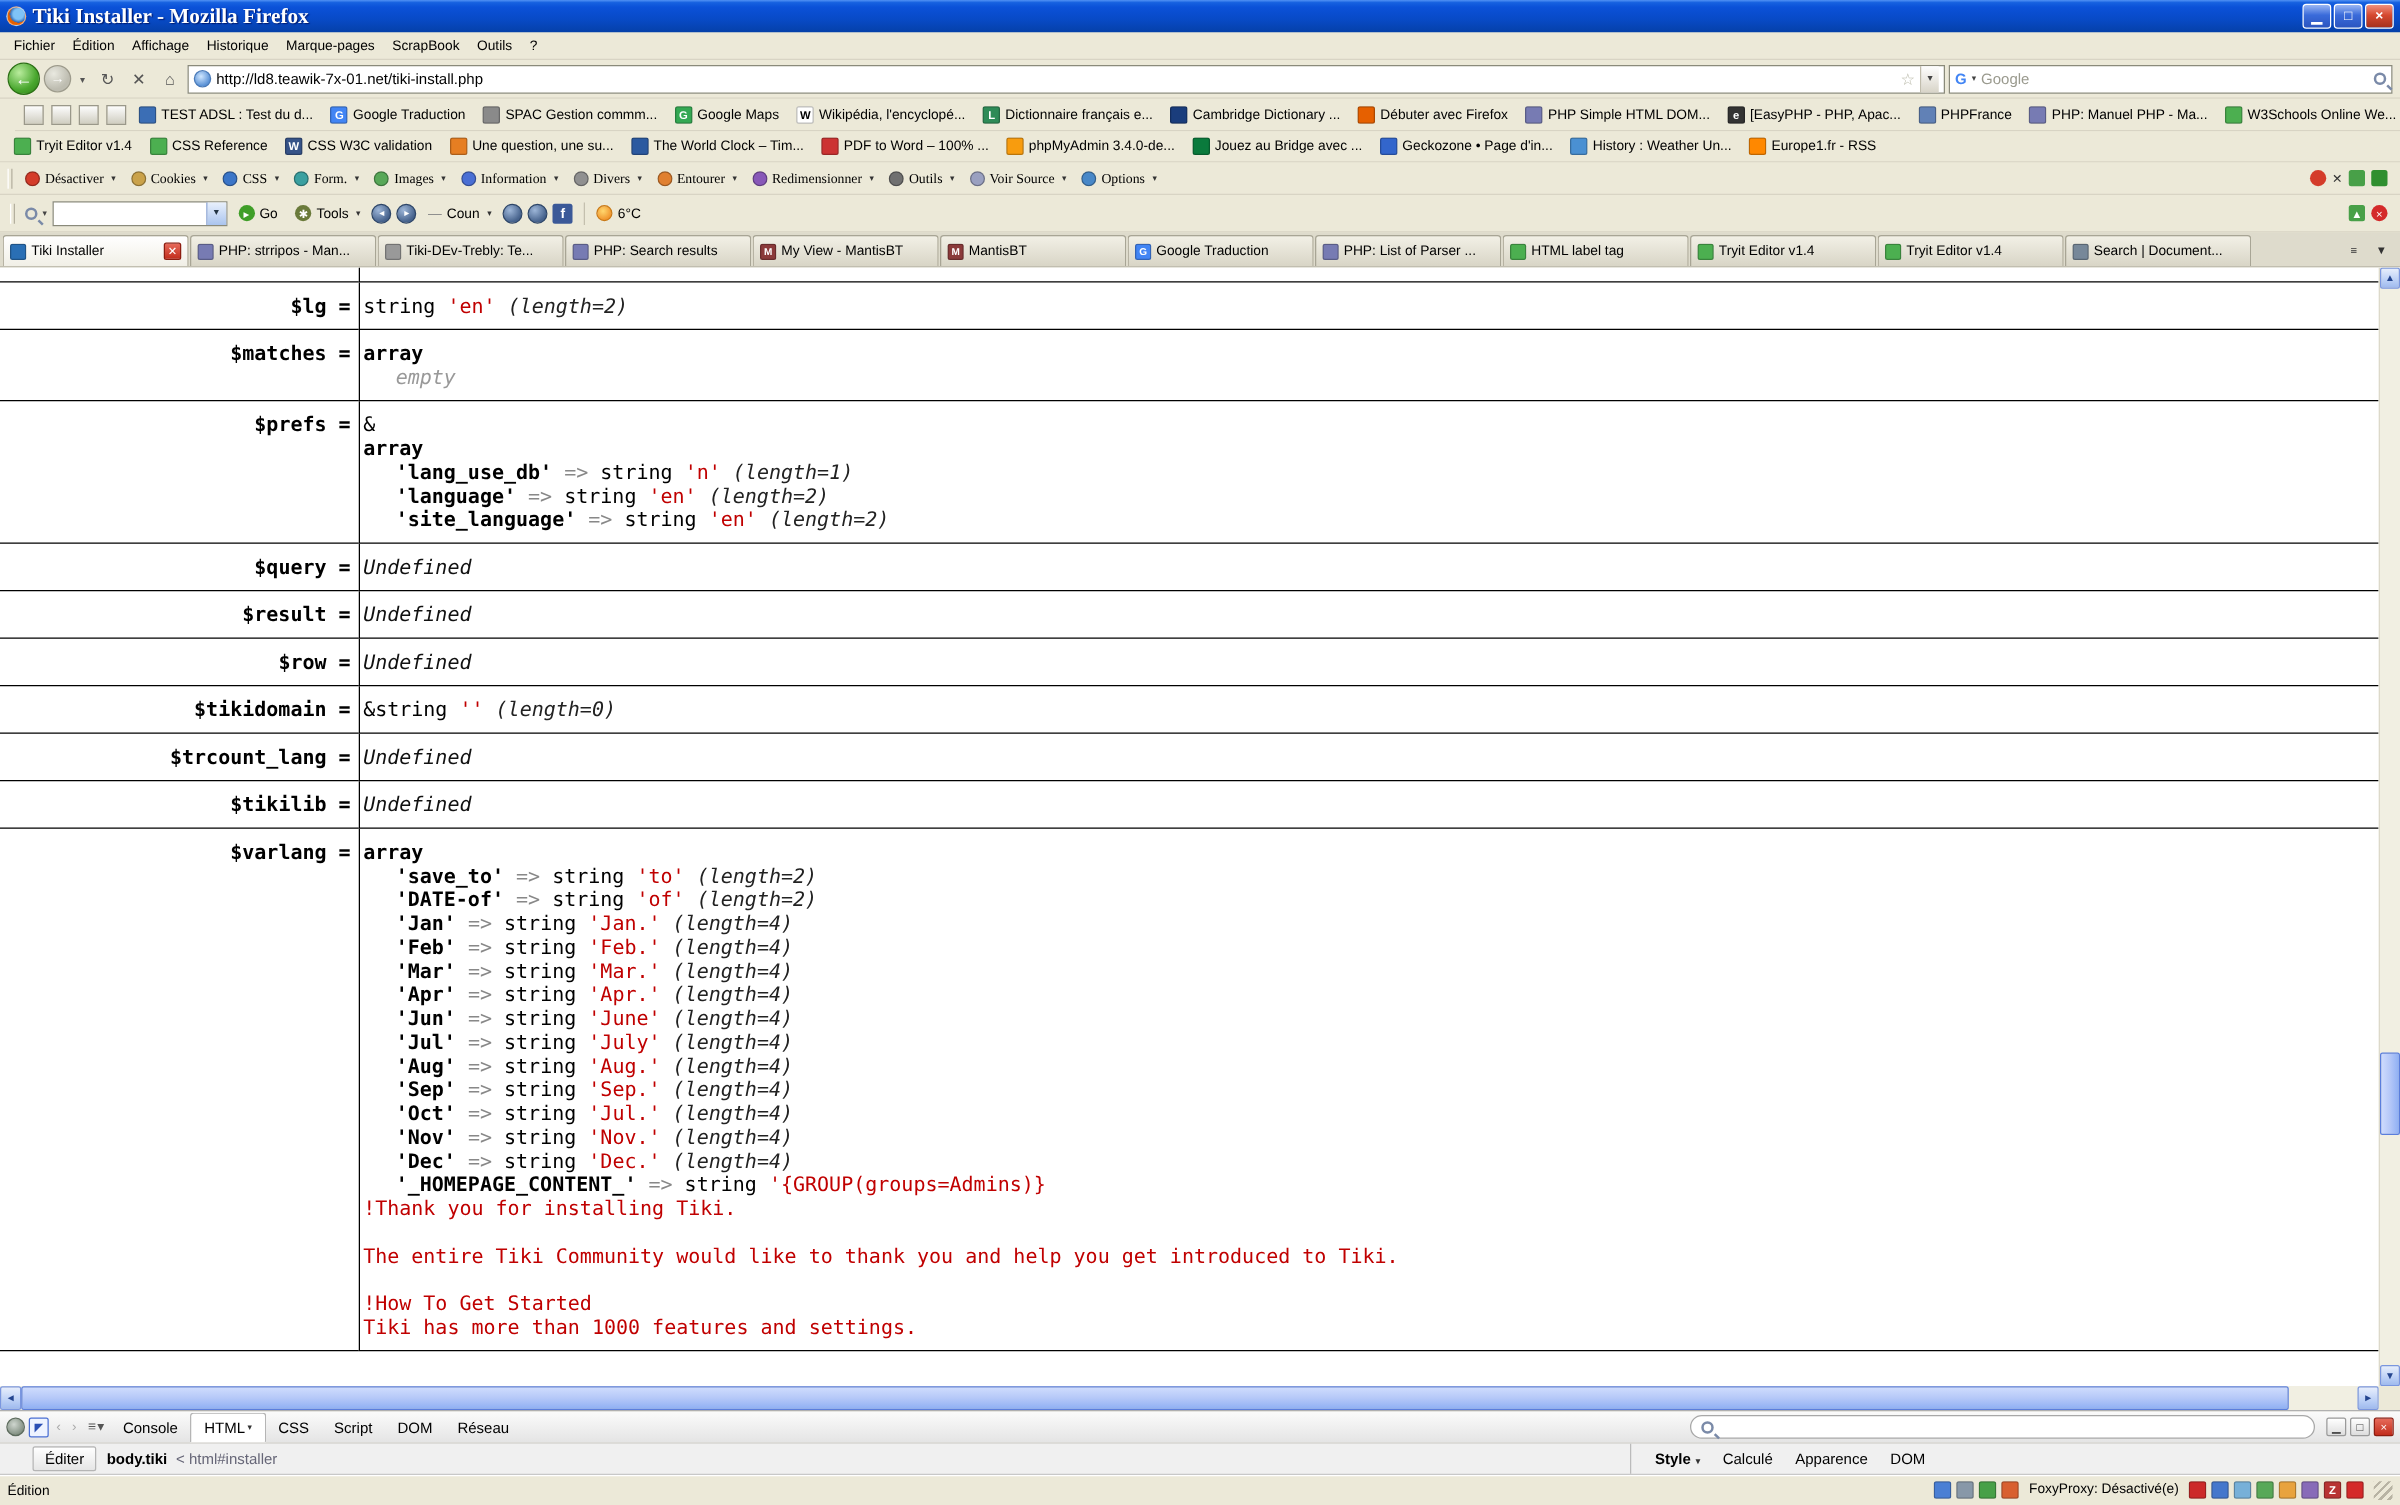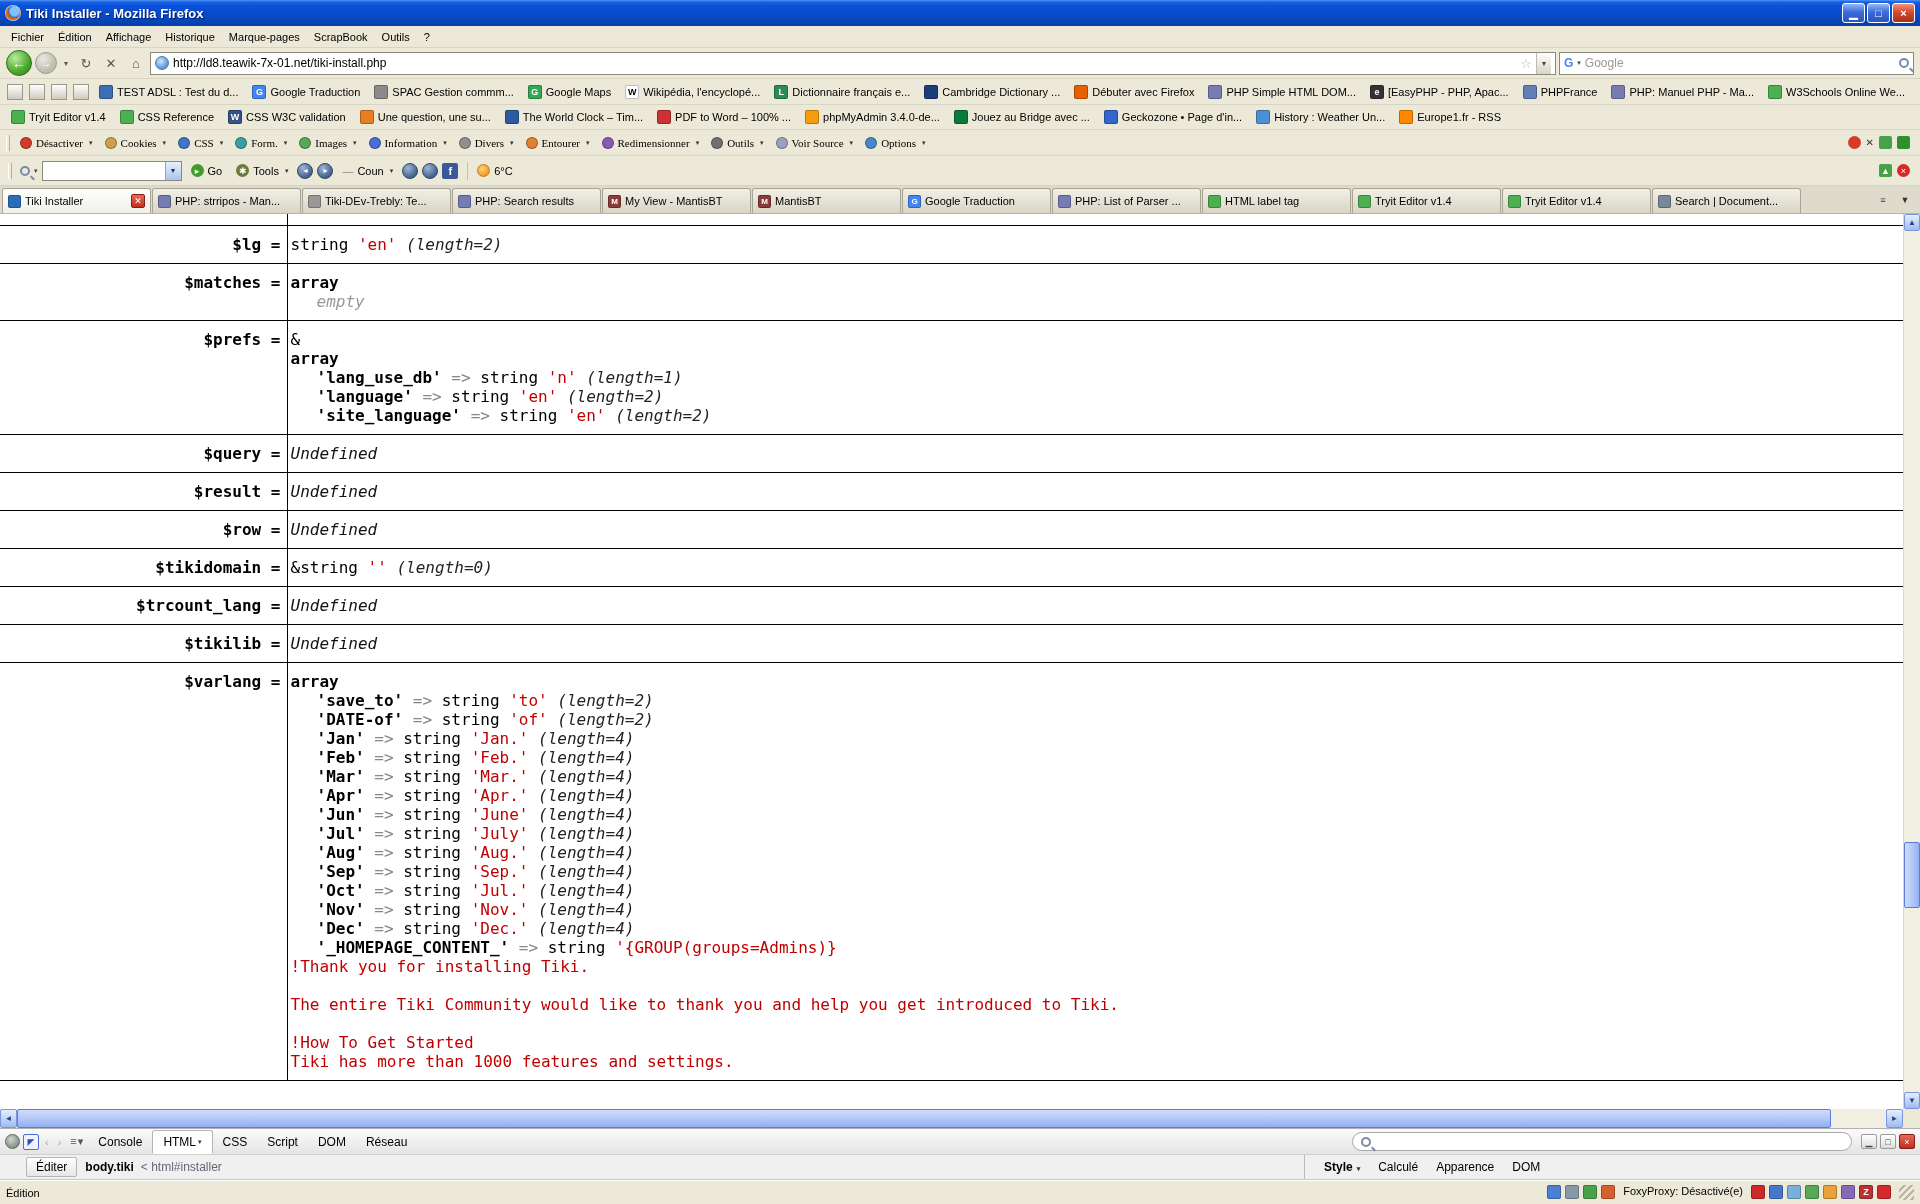--- a/index.html
+++ b/index.html
@@ -3,21 +3,21 @@
 <meta charset="utf-8">
 <style>
   *{margin:0;padding:0;box-sizing:border-box;}
   html,body{width:1920px;height:1204px;overflow:hidden;}
   body{font-family:"Liberation Sans",sans-serif;background:#ece9d8;user-select:none;}
   .screen{display:flex;flex-direction:column;width:1920px;height:1204px;}
 
   
   .titlebar{height:26px;background:linear-gradient(180deg,#5292f4 0%,#1661e0 8%,#0b51d8 22%,#084ac6 60%,#0540a8 100%);display:flex;align-items:center;padding:0 5px;color:#fff;flex:none;}
   .ff-icon{width:16px;height:16px;border-radius:50%;background:radial-gradient(circle at 62% 38%,#7fc3f7 0 34%,#2b65b5 55%,#e66000 56%);margin-right:5px;flex:none;border:1px solid rgba(255,255,255,.5);}
-  .title-text{flex:1;font-weight:bold;font-size:13px;text-shadow:1px 1px 1px #001a6e;white-space:nowrap;}
+  .title-text{flex:1;font-weight:bold;font-size:17px;text-shadow:1px 1px 1px #001a6e;white-space:nowrap;font-family:Liberation Serif, serif;}
   .winbtn{width:23px;height:20px;margin-left:2px;border:1px solid #fff;border-radius:3px;display:flex;align-items:center;justify-content:center;color:#fff;font-size:11px;font-weight:bold;background:linear-gradient(#9ab6f3,#3a6bda 45%,#2b55c0);flex:none;}
   .winbtn.close{background:linear-gradient(#f1917f,#d6492f 45%,#a5301c);}
 
   
   .menubar{height:22px;background:#ece9d8;display:flex;align-items:center;padding-left:4px;border-bottom:1px solid #d8d4c4;font-size:11px;color:#000;flex:none;}
   .menu-item{padding:3px 7px;white-space:nowrap;}
 
   
   .bar{background:#ece9d8;border-bottom:1px solid #d8d4c4;display:flex;align-items:center;font-size:11px;color:#000;flex:none;white-space:nowrap;overflow:hidden;}
   .gripper{width:4px;height:16px;border-left:1px solid #fff;border-right:1px solid #b4b09e;margin:0 4px;flex:none;}
@@ -34,21 +34,21 @@
   .url-text{flex:1;color:#000;overflow:hidden;}
   .star-icon{color:#b9b9a9;font-size:13px;}
   .field-drop{width:15px;height:21px;background:linear-gradient(#fefefe,#d8d4c8);border-left:1px solid #c0bcac;display:flex;align-items:center;justify-content:center;font-size:7px;color:#444;flex:none;}
   .searchbar{width:355px;height:23px;background:#fff;border:1px solid #8a8a7a;display:flex;align-items:center;padding:0 4px;gap:4px;flex:none;}
   .gmark{color:#4285f4;font-weight:bold;font-size:12px;}
   .search-ph{flex:1;color:#9a9a8e;font-size:12px;}
   .mag{width:10px;height:10px;border:2px solid #7a8aa8;border-radius:50%;position:relative;flex:none;}
   .mag::after{content:"";position:absolute;width:5px;height:2px;background:#7a8aa8;transform:rotate(45deg);left:8px;top:9px;}
 
   
-  .bmrow1{height:26px;padding:0 4px;}
+  .bmrow1{height:26px;padding:0 4px;margin-left:12px;}
   .bmrow2{height:25px;padding:0 4px;}
   .panel-icon{width:16px;height:16px;margin:0 3px;background:linear-gradient(#fdfdfd,#cfcdc0);border:1px solid #9a988a;flex:none;}
   .bm-item{display:inline-flex;align-items:center;gap:4px;padding:2px 7px;flex:none;}
   .favicon{width:14px;height:14px;font-size:9px;font-weight:bold;color:#fff;display:inline-flex;align-items:center;justify-content:center;border-radius:2px;border:1px solid rgba(0,0,0,.25);flex:none;}
 
   
   .devbar{height:26px;padding:0 2px;}
   .dev-item{display:inline-flex;align-items:center;gap:4px;padding:2px 6px;flex:none;}
   .dev-ic{width:12px;height:12px;border-radius:50%;border:1px solid rgba(0,0,0,.3);flex:none;}
   .devbar-right{margin-left:auto;display:flex;align-items:center;gap:5px;padding-right:8px;}

